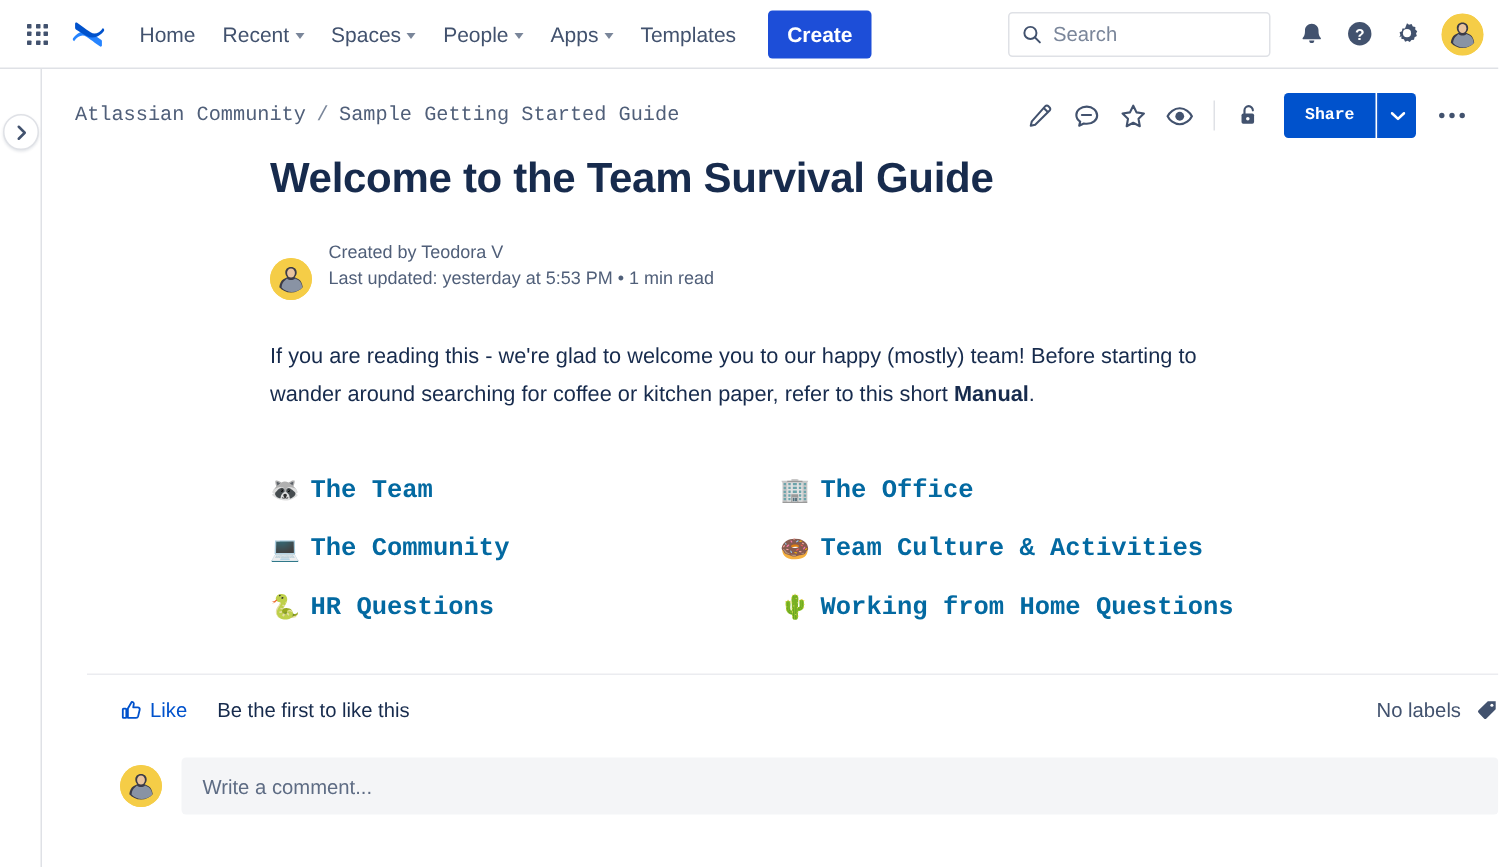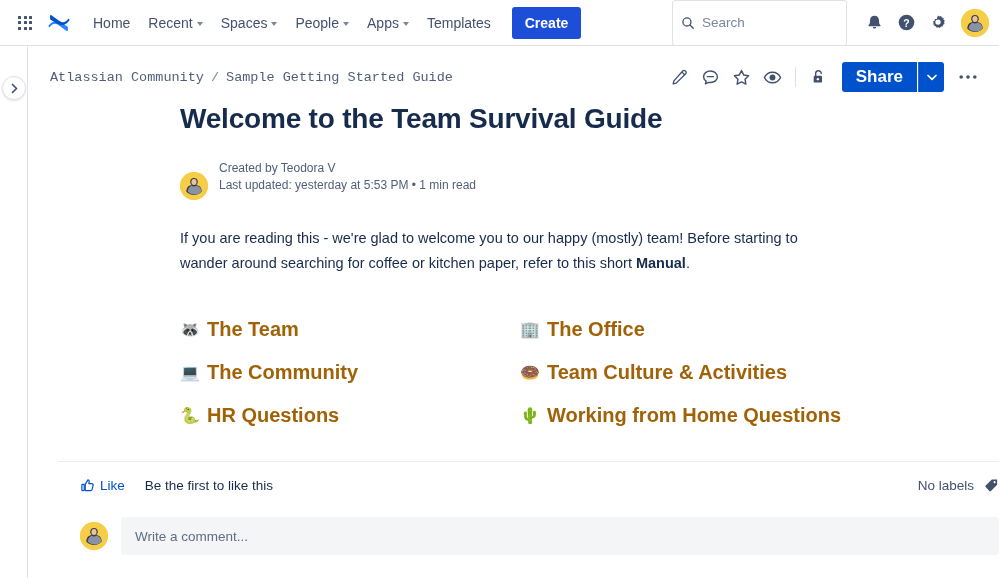--- a/index.html
+++ b/index.html
@@ -82,21 +82,21 @@
   }
 
   .nav-right {
     margin-left: auto;
     display: flex;
     align-items: center;
     gap: 2px;
   }
   .search-box {
     width: 175px;
-    height: 46px;
+    height: 30px;
     border: 1px solid #dfe1e6;
     border-radius: 3px;
     background: #ffffff;
     display: flex;
     align-items: center;
     padding: 0 8px;
     gap: 7px;
     cursor: text;
     margin-right: 10px;
   }
@@ -166,28 +166,28 @@
   .pa-btn {
     width: 30px; height: 30px;
     display: flex; align-items: center; justify-content: center;
     border-radius: 3px; cursor: pointer;
   }
   .pa-divider { width: 1px; height: 20px; background: #dfe1e6; margin: 0 6px; }
   .share-btn {
     height: 30px;
     background: #0052cc;
     color: #fff;
-    font-size: 17px;
+    font-size: 11px;
     font-weight: 600;
     border: none;
     border-radius: 3px 0 0 3px;
     padding: 0 14px;
     cursor: pointer;
     margin-left: 8px;
-    font-family: Liberation Sans, sans-serif;
+    font-family: Liberation Mono, monospace;
   }
   .share-caret {
     height: 30px; width: 26px;
     background: #0052cc;
     border: none;
     border-left: 1px solid #2a66cc;
     border-radius: 0 3px 3px 0;
     cursor: pointer;
     display: flex; align-items: center; justify-content: center;
   }
@@ -229,24 +229,25 @@
   .link-grid {
     margin-top: 42px;
     display: grid;
     grid-template-columns: 340px 1fr;
     row-gap: 20px;
     max-width: 700px;
   }
   .link-row { display: flex; align-items: center; gap: 9px; }
   .emoji { font-size: 16px; line-height: 1; width: 18px; text-align: center; }
   .link-text {
-    color: #a16207;
-    font-size: 20px;
+    color: #0369a1;
+    font-size: 17px;
     font-weight: 700;
     cursor: pointer;
+    font-family: Liberation Mono, monospace;
   }
 
   
   .footer-sep {
     margin: 34px 30px 0 -122px;
     border-top: 1px solid #ebecf0;
     width: 941px;
   }
   .footer-row {
     display: flex;

